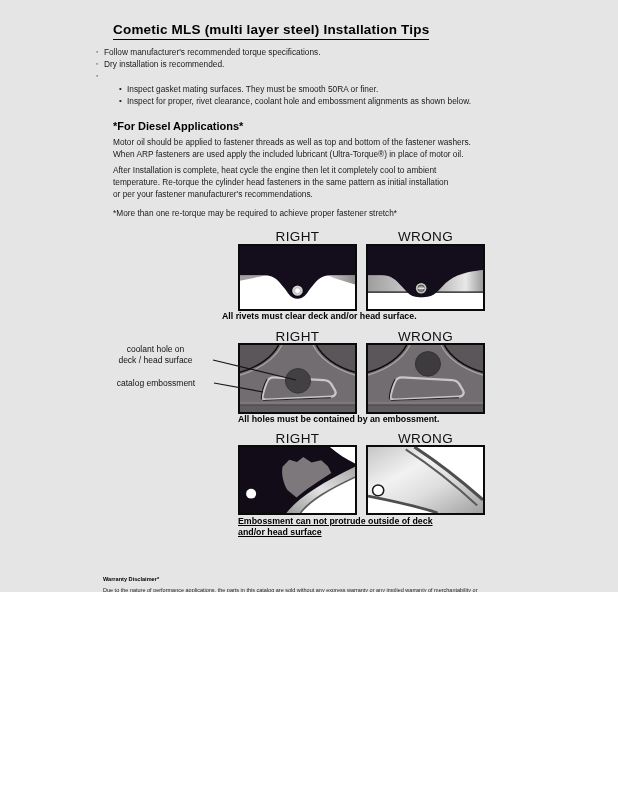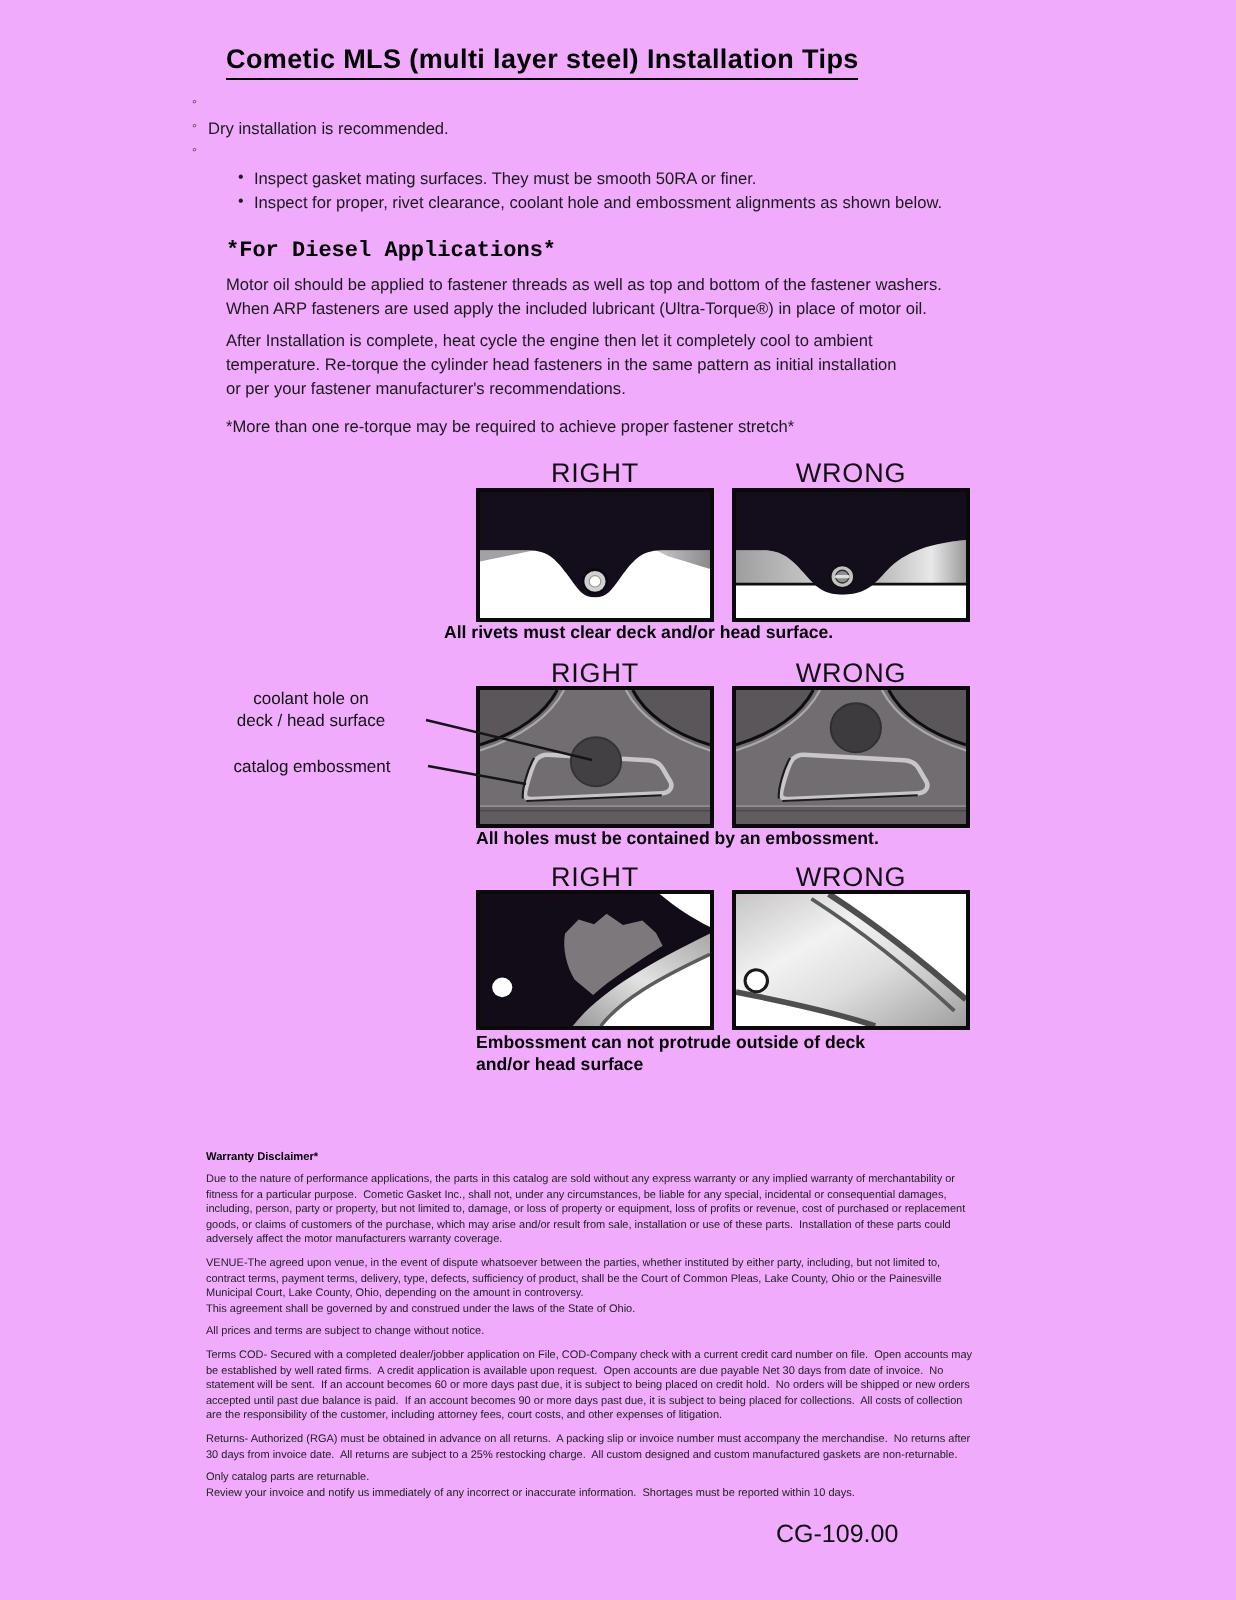--- a/index.html
+++ b/index.html
@@ -1,30 +1,30 @@
 <!DOCTYPE html>
 <html><head>
 <meta charset="utf-8">
 <style>
   html,body{margin:0;padding:0;background:#ffffff;}
   .page{
-    position:relative; width:618px; height:800px; background:#f0abfc;
+    position:relative; width:618px; height:592px; background:#e5e5e5;
     font-family:"Liberation Sans", sans-serif; color:#1a1a1a; overflow:hidden;
   }
   .abs{position:absolute;}
   .title{
     left:113px; top:22px; font-size:13.5px; font-weight:bold; color:#000;
     border-bottom:1.6px solid #000; padding-bottom:2px; letter-spacing:.2px;
   }
   .bullets{left:96px; top:46px; width:430px;}
   .b-line{display:flex; line-height:12.2px; font-size:8.3px;}
   .b-line .mk{width:8px; flex:0 0 8px; font-size:7px; line-height:12.2px;}
   .b-sub{padding-left:23px;}
   .b-sub .mk{font-size:8px;}
-  .diesel-h{left:113px; top:120px; font-size:11px; font-weight:bold; color:#000;font-family:Liberation Mono, monospace;}
+  .diesel-h{left:113px; top:120px; font-size:11px; font-weight:bold; color:#000;}
   .para{left:113px; width:420px; white-space:pre-wrap; font-size:8.3px; line-height:12.2px;}
   .rw-label{width:119px; text-align:center; font-size:13.5px; letter-spacing:.4px; color:#101010; line-height:15px;}
   .dbox{width:119px; border:2px solid #0a0a0a; background:#fff; box-sizing:border-box;}
   .dbox svg{display:block;}
   .caption{font-size:8.8px; font-weight:bold; color:#000; line-height:10.5px; white-space:pre-line;}
   .annot{font-size:8.5px; line-height:10.5px; text-align:center; color:#111; white-space:pre-line;}
   .leader{pointer-events:none; z-index:5;}
   .disc{left:103px; top:576px; width:418px;}
   .disc-h{font-size:5.6px; font-weight:bold; color:#000; margin:0 0 5px 0;}
   .disc p{font-size:5.5px; line-height:7.6px; margin:0 0 4px 0; white-space:pre-wrap; color:#222;}
@@ -33,20 +33,21 @@
 </head>
 <body>
 
 <div class="page">
 
   <div class="abs title">Cometic MLS (multi layer steel) Installation Tips</div>
 
   <div class="abs bullets">
     <div class="b-line">
       <span class="mk">◦</span>
+      <span>Follow manufacturer's recommended torque specifications.</span>
     </div>
     <div class="b-line">
       <span class="mk">◦</span>
       <span>Dry installation is recommended.</span>
     </div>
     <div class="b-line">
       <span class="mk">◦</span>
     </div>
     <div class="b-line b-sub">
       <span class="mk">•</span>
@@ -196,21 +197,21 @@
       <path d="M48,0 L0,0 L0,52 C30,58 55,64 72,70 L119,70 L119,56 C98,37 72,16 48,0 Z" fill="url(#g3w)"></path>
       <path d="M48,0 L119,0 L119,56 C98,37 72,16 48,0 Z" fill="#ffffff"></path>
       <path d="M0,52 C30,58 55,64 72,70 L0,70 Z" fill="#ffffff"></path>
       <path d="M48,0 C72,16 98,37 119,56" stroke="#4e4e4e" stroke-width="3.2" fill="none"></path>
       <path d="M39,2.5 C64,19 91,41 113,62" stroke="#5a5a5a" stroke-width="2" fill="none"></path>
       <path d="M0,52 C30,58 55,64 72,70" stroke="#4e4e4e" stroke-width="3" fill="none"></path>
       <circle cx="10.5" cy="46" r="5.8" fill="#ffffff" stroke="#1a1a1a" stroke-width="1.6"></circle>
     </svg>
   </div>
 
-  <div class="abs caption" style="left:238px; top:516px;">Embossment can not protrude outside of deck
+  <div class="abs caption" style="left:238px; top:516px;text-decoration:underline;">Embossment can not protrude outside of deck
 and/or head surface</div>
 
   <div class="abs disc">
     <div class="disc-h">Warranty Disclaimer*</div>
     <p>Due to the nature of performance applications, the parts in this catalog are sold without any express warranty or any implied warranty of merchantability or
 fitness for a particular purpose.  Cometic Gasket Inc., shall not, under any circumstances, be liable for any special, incidental or consequential damages,
 including, person, party or property, but not limited to, damage, or loss of property or equipment, loss of profits or revenue, cost of purchased or replacement
 goods, or claims of customers of the purchase, which may arise and/or result from sale, installation or use of these parts.  Installation of these parts could
 adversely affect the motor manufacturers warranty coverage.</p>
     <p>VENUE-The agreed upon venue, in the event of dispute whatsoever between the parties, whether instituted by either party, including, but not limited to,

